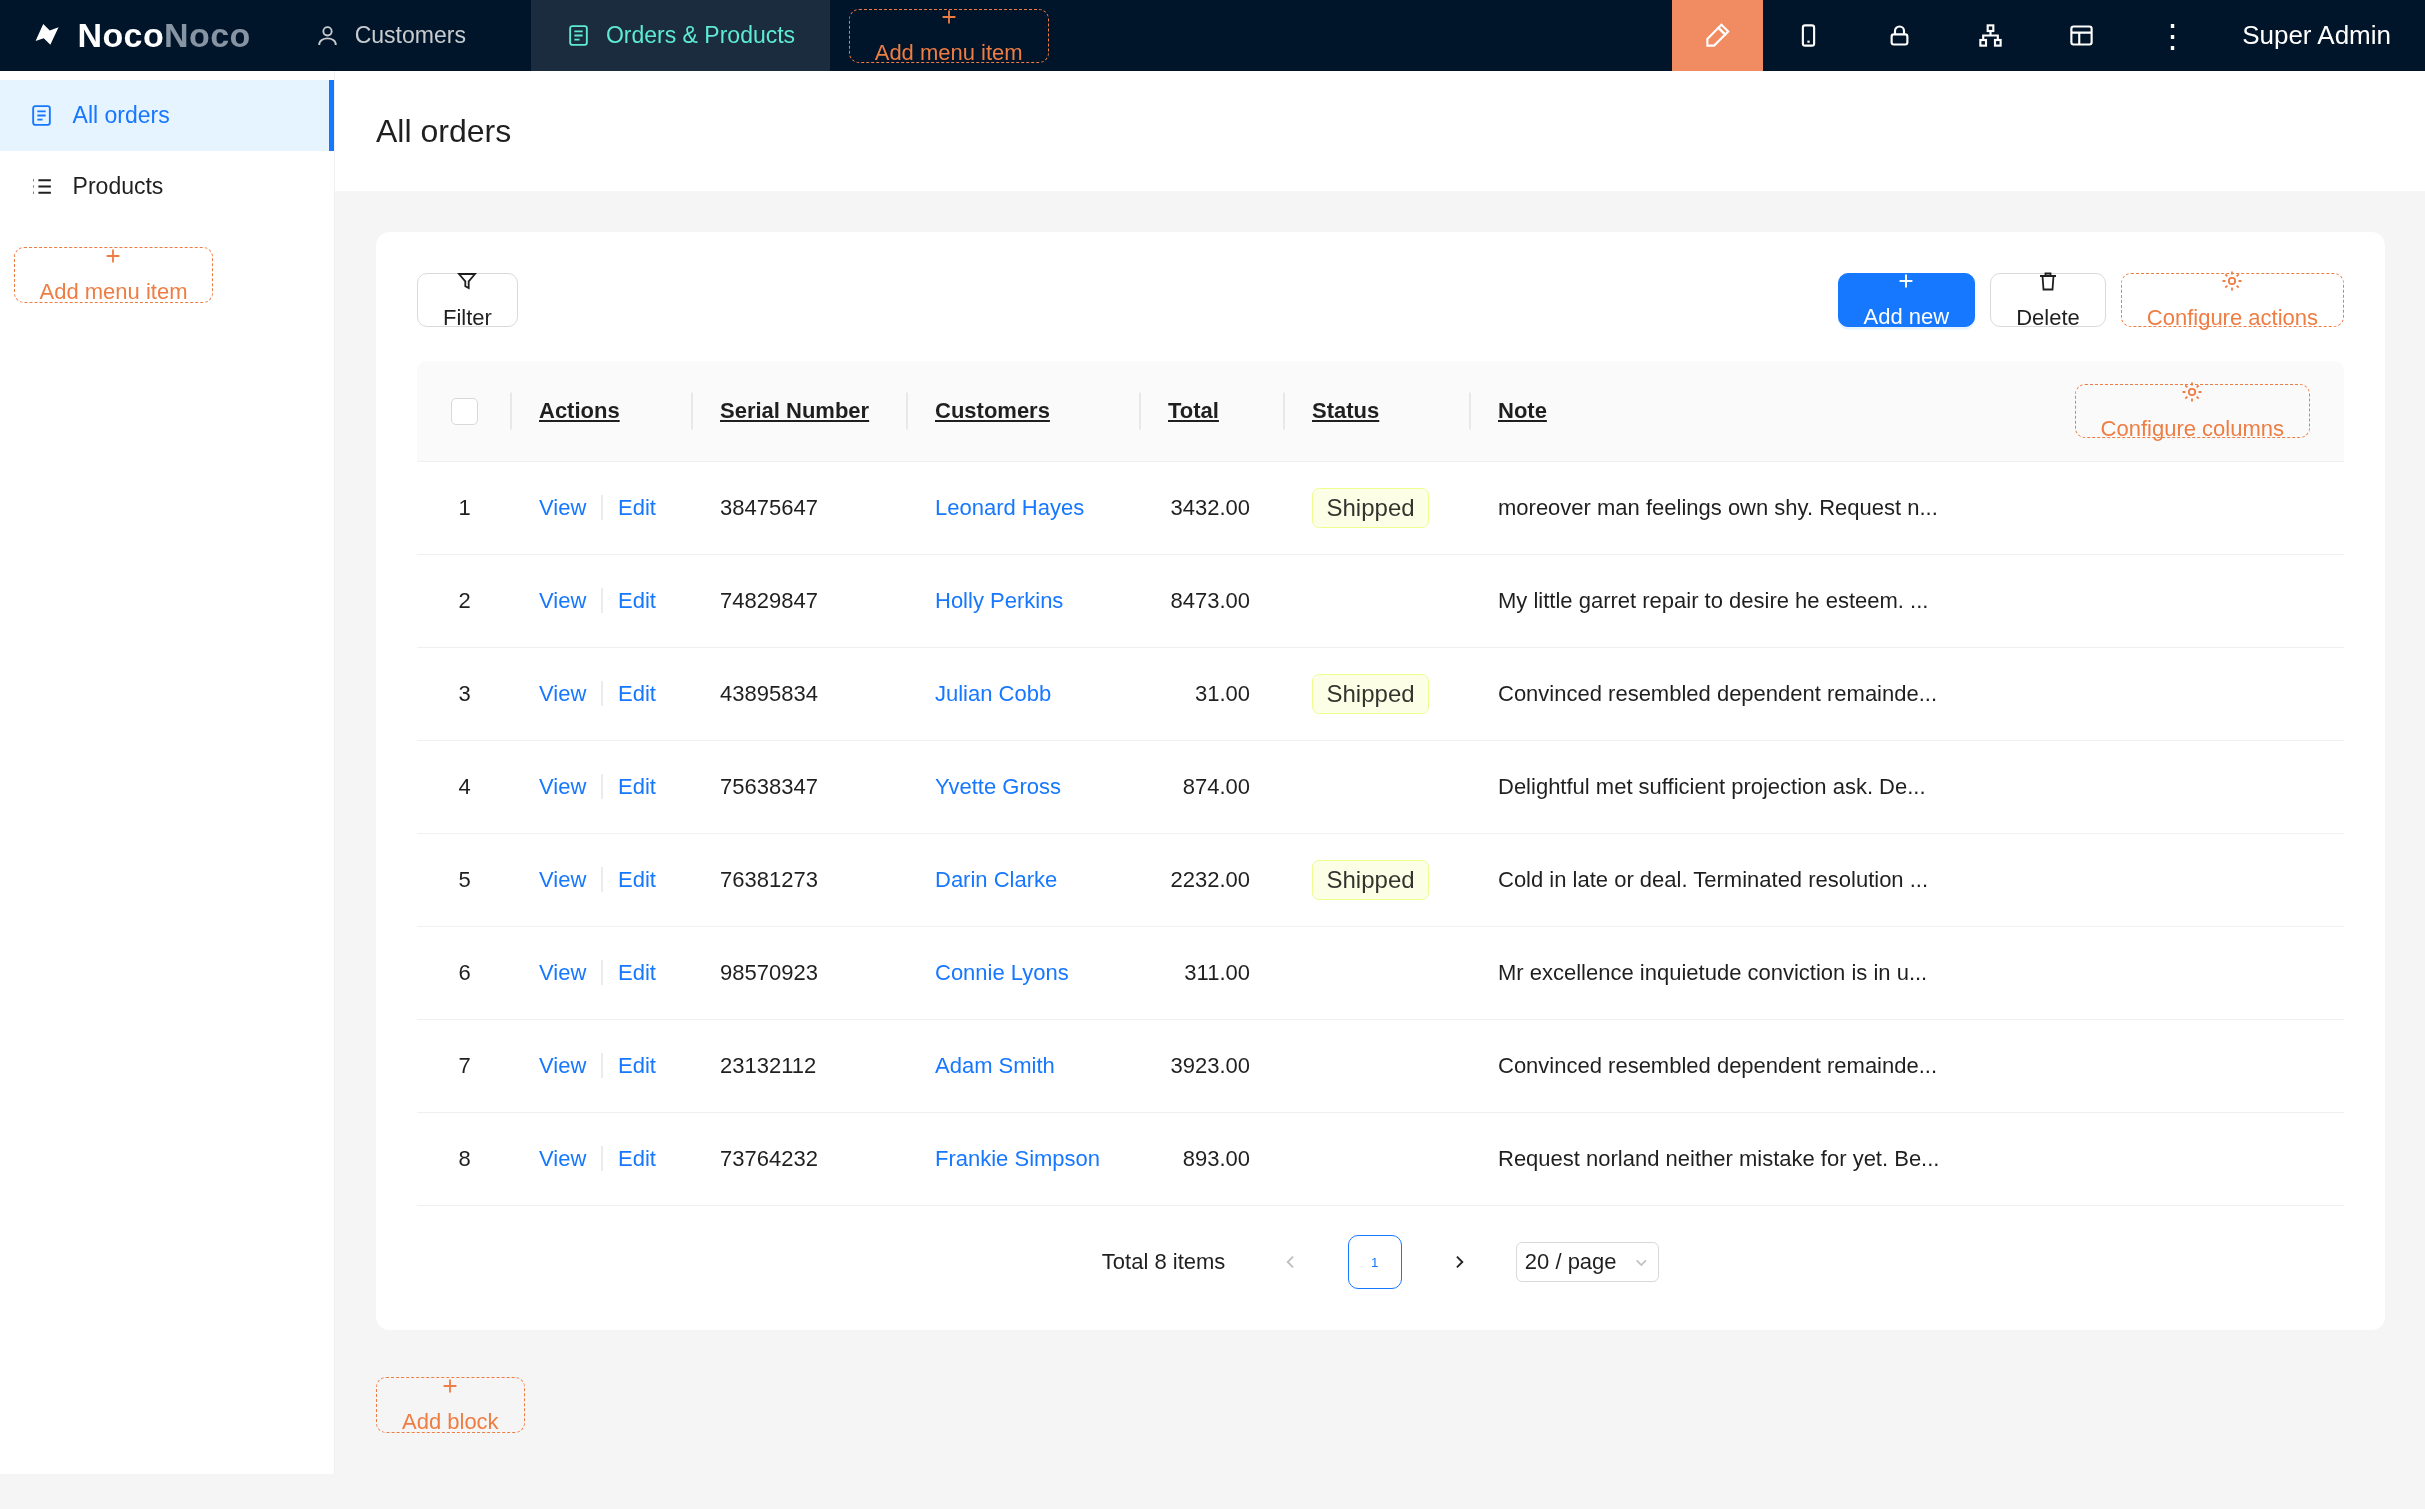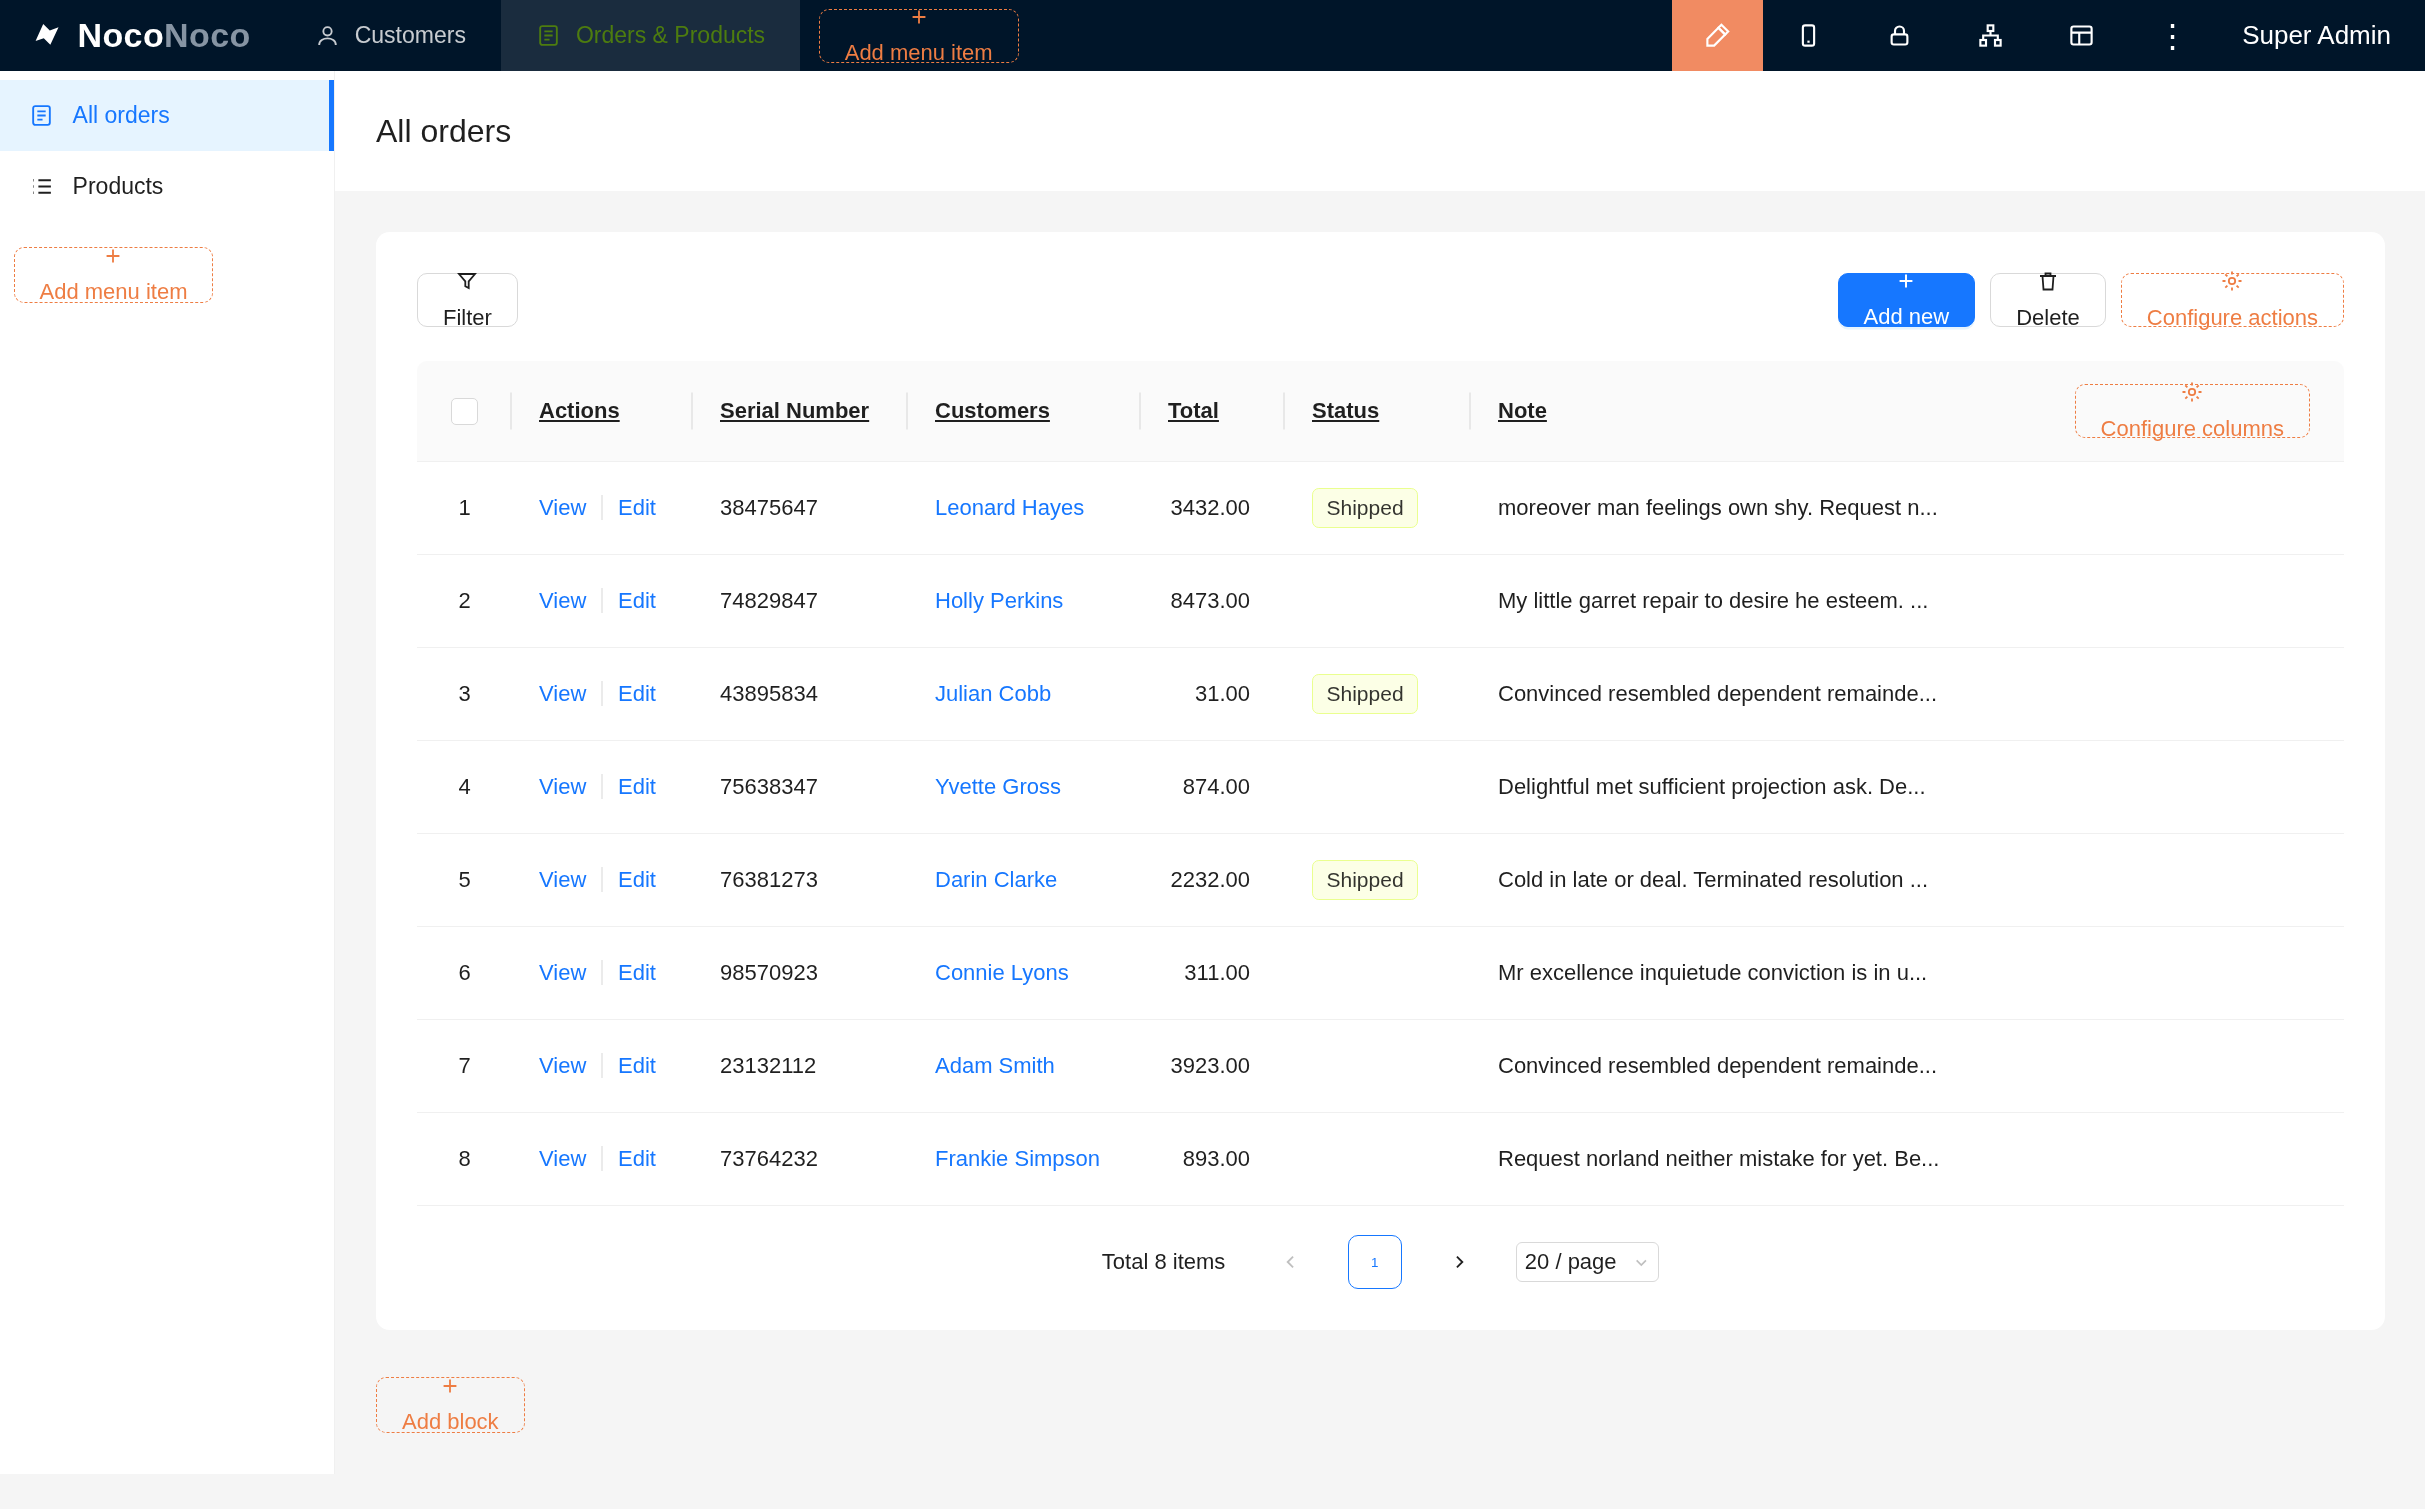--- a/index.html
+++ b/index.html
@@ -21,21 +21,21 @@
   .logo {
     display:flex; align-items:center; gap:13.5px; padding: 0 29px;
     font-size: 34px; font-weight: bold; letter-spacing: 0.4px;
   }
   .logo .base { color: #8694a3; font-weight: bold; }
   .topnav { display:flex; align-items:stretch; }
   .topnav-item {
     display:flex; align-items:center; gap:15px; padding: 0 35px;
     font-size: 23px; color: rgba(255,255,255,0.78); cursor: pointer;
   }
-  .topnav-item.active { background: rgba(255,255,255,0.10); color:#4d7c0f; }
+  .topnav-item.active { background: rgba(255,255,255,0.10); color:#5eead4;margin-left:30px; }
   .nav-add { display:flex; align-items:center; margin-left: 18.6px; }
   .btn {
     display:inline-flex; align-items:center; justify-content:center; gap:12px;
     height: 54px; padding: 0 25px; border-radius: 10px;
     font-size: 22px; font-family: inherit; cursor:pointer; background:#fff;
     border: 1.7px solid #d9d9d9; color: rgba(0,0,0,0.88); white-space: nowrap; flex-direction: column;
   }
   .btn-dashed-accent {
     background: transparent; border: 1.7px dashed #ee7d43; color:#ee7d43;
   }
@@ -89,21 +89,21 @@
   .trow { min-height: 93px; border-bottom: 1.7px solid #f0f0f0; }
   .cell { padding-left: 27px; overflow:hidden; }
   .c-check { text-align:center; padding-left:0; }
   .c-actions { display:flex; gap: 15px; }
   .vdiv { width:1.7px; height:25px; background: rgba(5,5,5,0.08); }
   .link { color:#1677ff; text-decoration:none; cursor:pointer; white-space:nowrap; }
   .c-total { text-align:right; padding-right: 35px; }
   .c-note { white-space:nowrap; padding-right: 20px; }
   .tag {
     display:inline-block; background:#fcffe6; border:1.7px solid #eaff8f; border-radius:6.8px;
-    padding: 1.7px 13.5px; font-size: 21px; line-height: 34px; color: rgba(0,0,0,0.8);
+    padding: 1.7px 13.5px; font-size: 24px; line-height: 34px; color: rgba(0,0,0,0.8);
   }
 
   
   .pagination {
     display:flex; align-items:center; justify-content:center; gap: 30px; margin-top: 29px;
   }
   .pg-total { margin-right: 8.5px; }
   .pg-btn {
     width:54px; height:54px; display:flex; align-items:center; justify-content:center;
     border-radius:10px; cursor:pointer; background:transparent; border:none; color: rgba(0,0,0,0.88);

